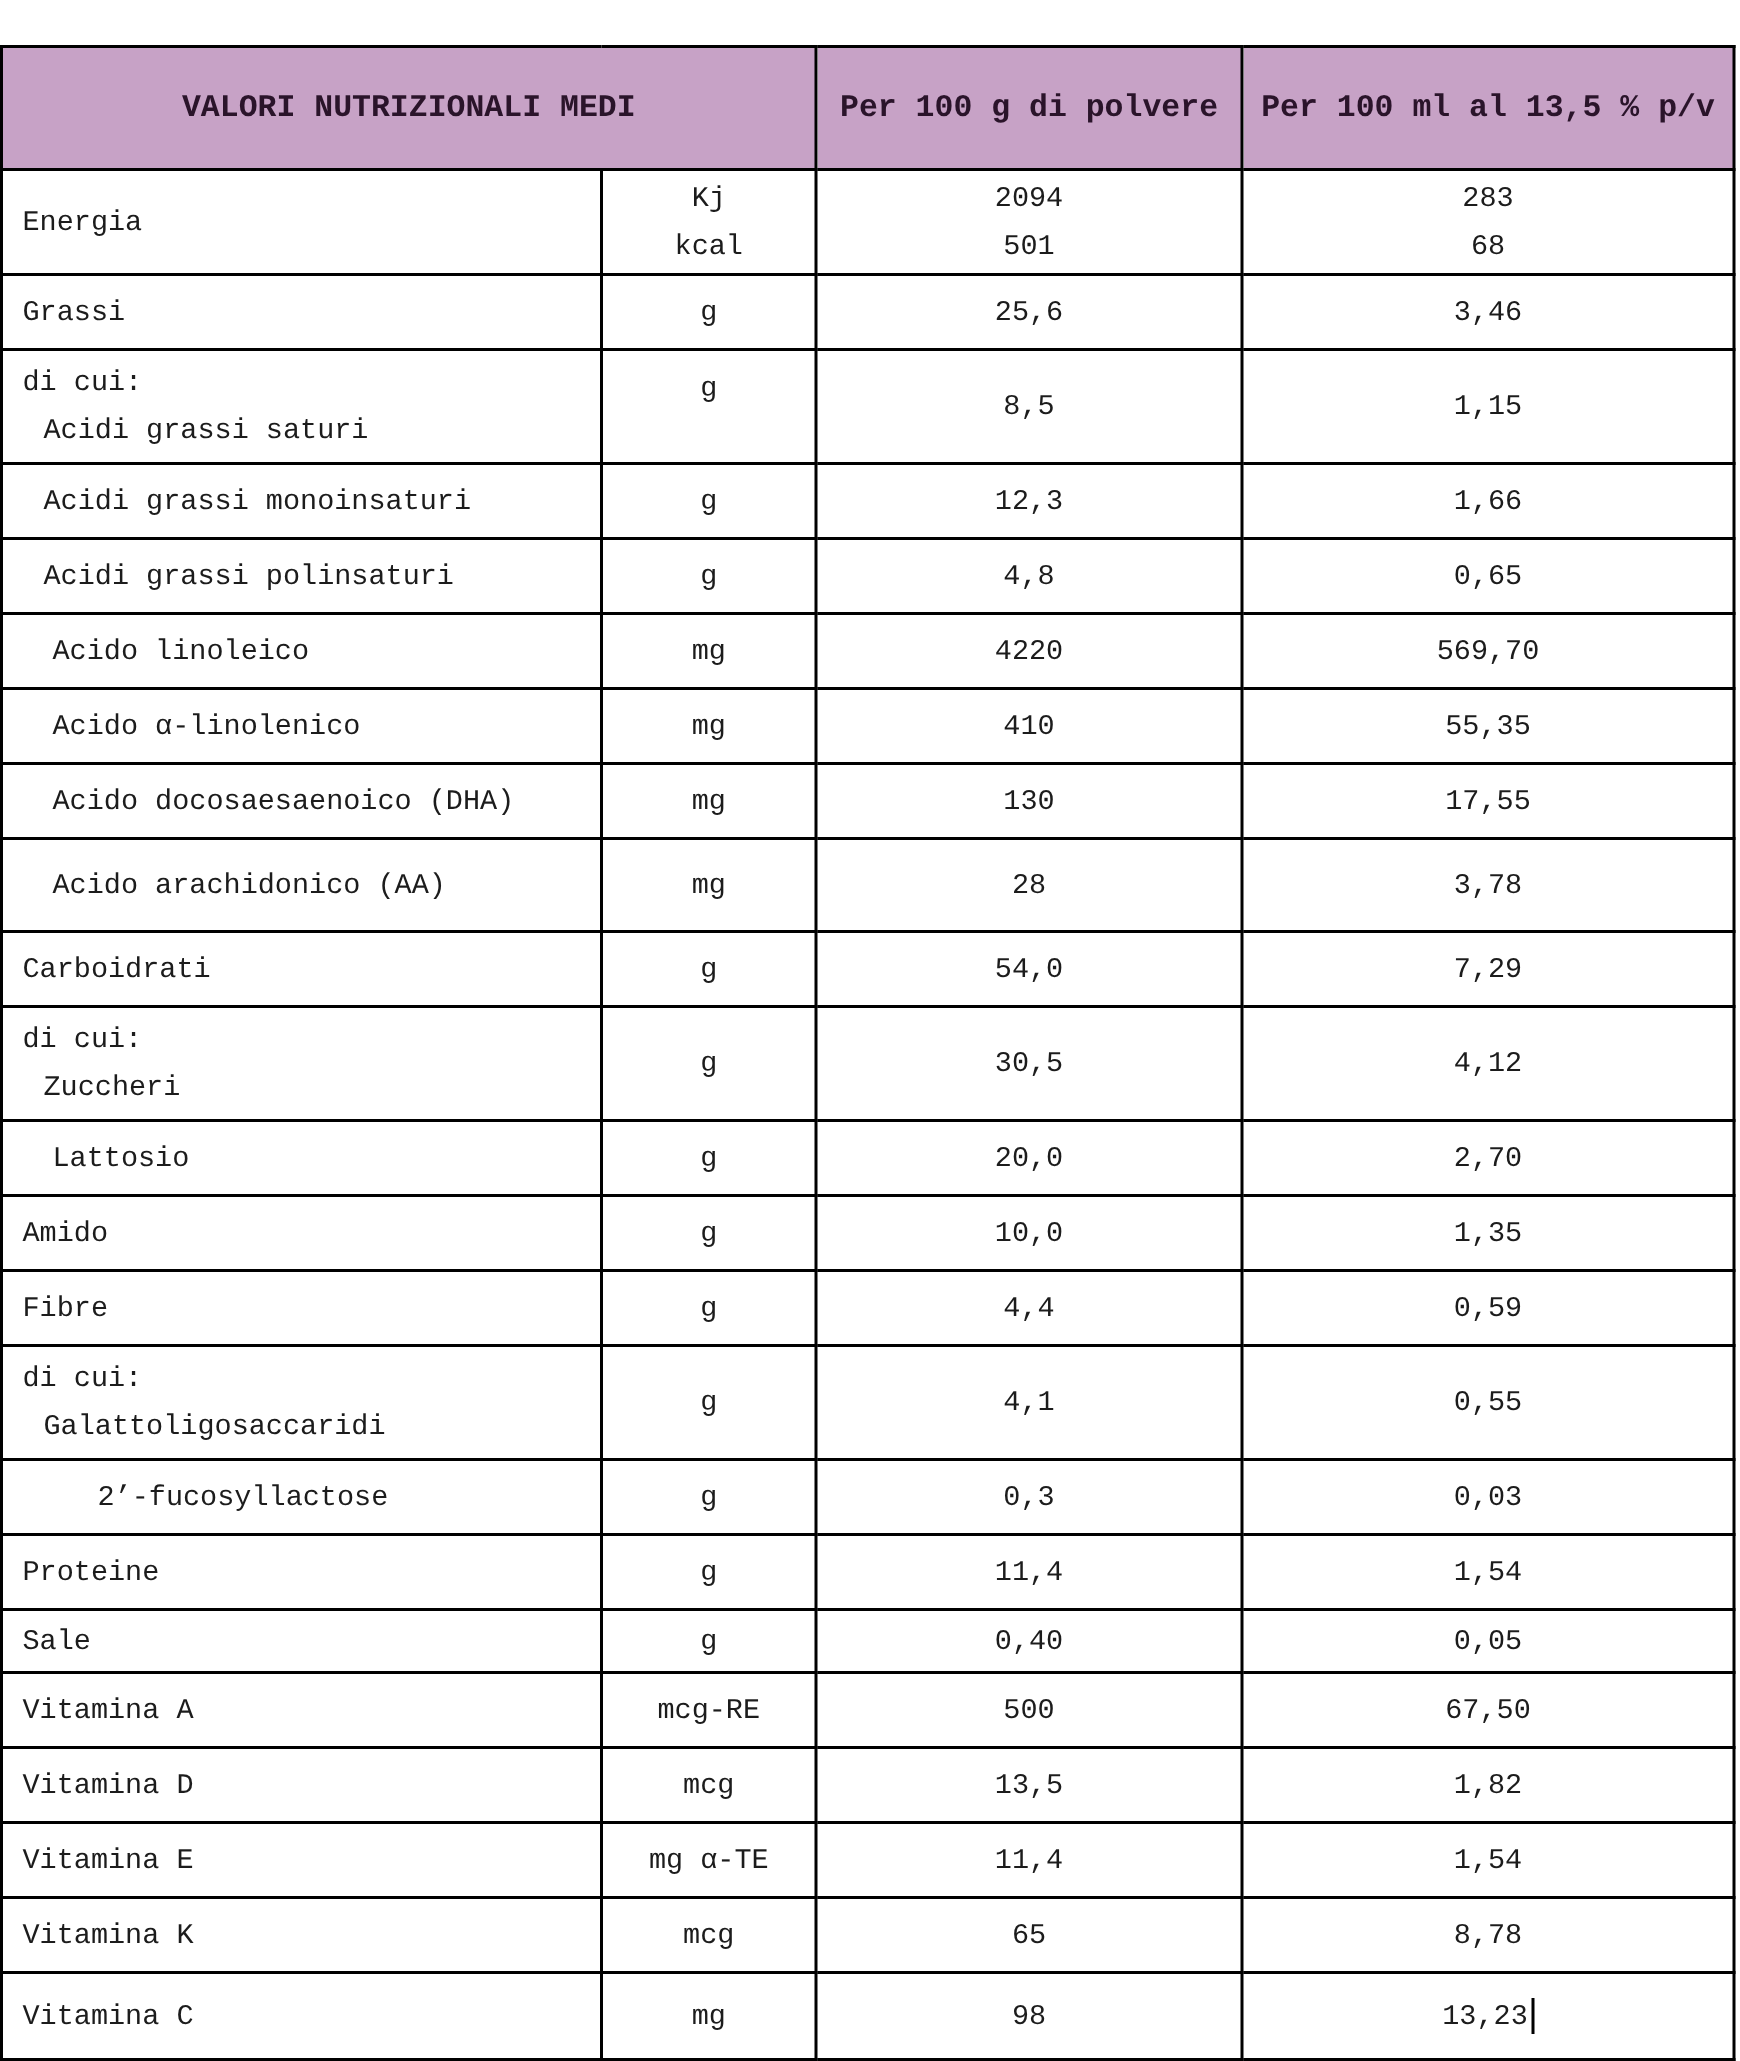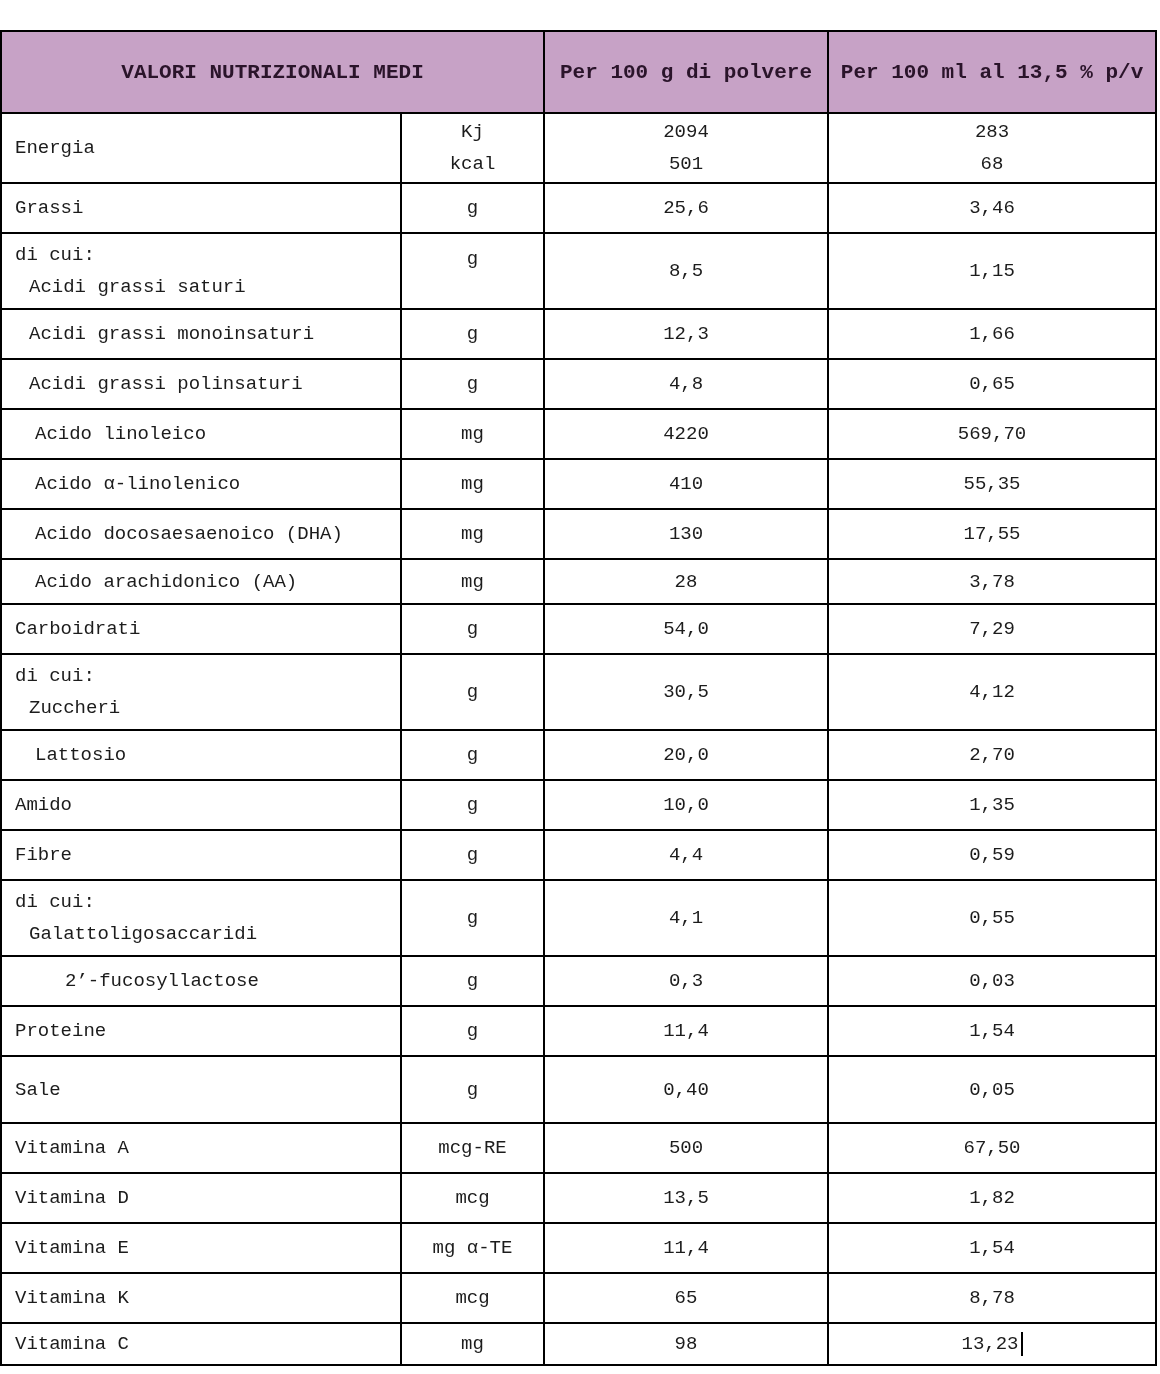--- a/index.html
+++ b/index.html
@@ -200,21 +200,21 @@
           <td class="center-cell">
             <div class="vline">mg</div>
           </td>
           <td class="center-cell">
             <div class="vline">130</div>
           </td>
           <td class="center-cell">
             <div class="vline">17,55</div>
           </td>
         </tr>
-        <tr style="height: 45px;">
+        <tr style="height: 62px;">
           <td class="name-cell">
             <div class="nline ind-2">Acido arachidonico (AA)</div>
           </td>
           <td class="center-cell">
             <div class="vline">mg</div>
           </td>
           <td class="center-cell">
             <div class="vline">28</div>
           </td>
           <td class="center-cell">
@@ -328,21 +328,21 @@
           <td class="center-cell">
             <div class="vline">g</div>
           </td>
           <td class="center-cell">
             <div class="vline">11,4</div>
           </td>
           <td class="center-cell">
             <div class="vline">1,54</div>
           </td>
         </tr>
-        <tr style="height: 67px;">
+        <tr style="height: 42px;">
           <td class="name-cell">
             <div class="nline ind-0">Sale</div>
           </td>
           <td class="center-cell">
             <div class="vline">g</div>
           </td>
           <td class="center-cell">
             <div class="vline">0,40</div>
           </td>
           <td class="center-cell">
@@ -398,21 +398,21 @@
           <td class="center-cell">
             <div class="vline">mcg</div>
           </td>
           <td class="center-cell">
             <div class="vline">65</div>
           </td>
           <td class="center-cell">
             <div class="vline">8,78</div>
           </td>
         </tr>
-        <tr style="height: 42px;">
+        <tr style="height: 58px;">
           <td class="name-cell">
             <div class="nline ind-0">Vitamina C</div>
           </td>
           <td class="center-cell">
             <div class="vline">mg</div>
           </td>
           <td class="center-cell">
             <div class="vline">98</div>
           </td>
           <td class="center-cell">

